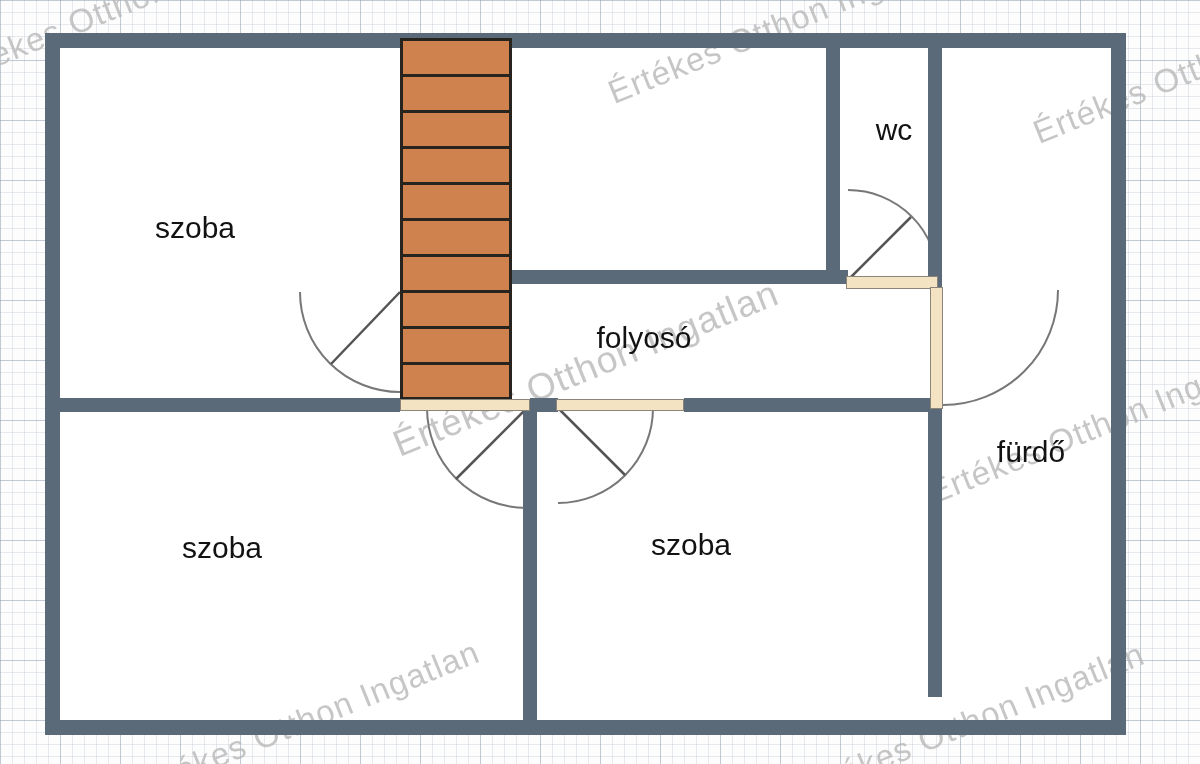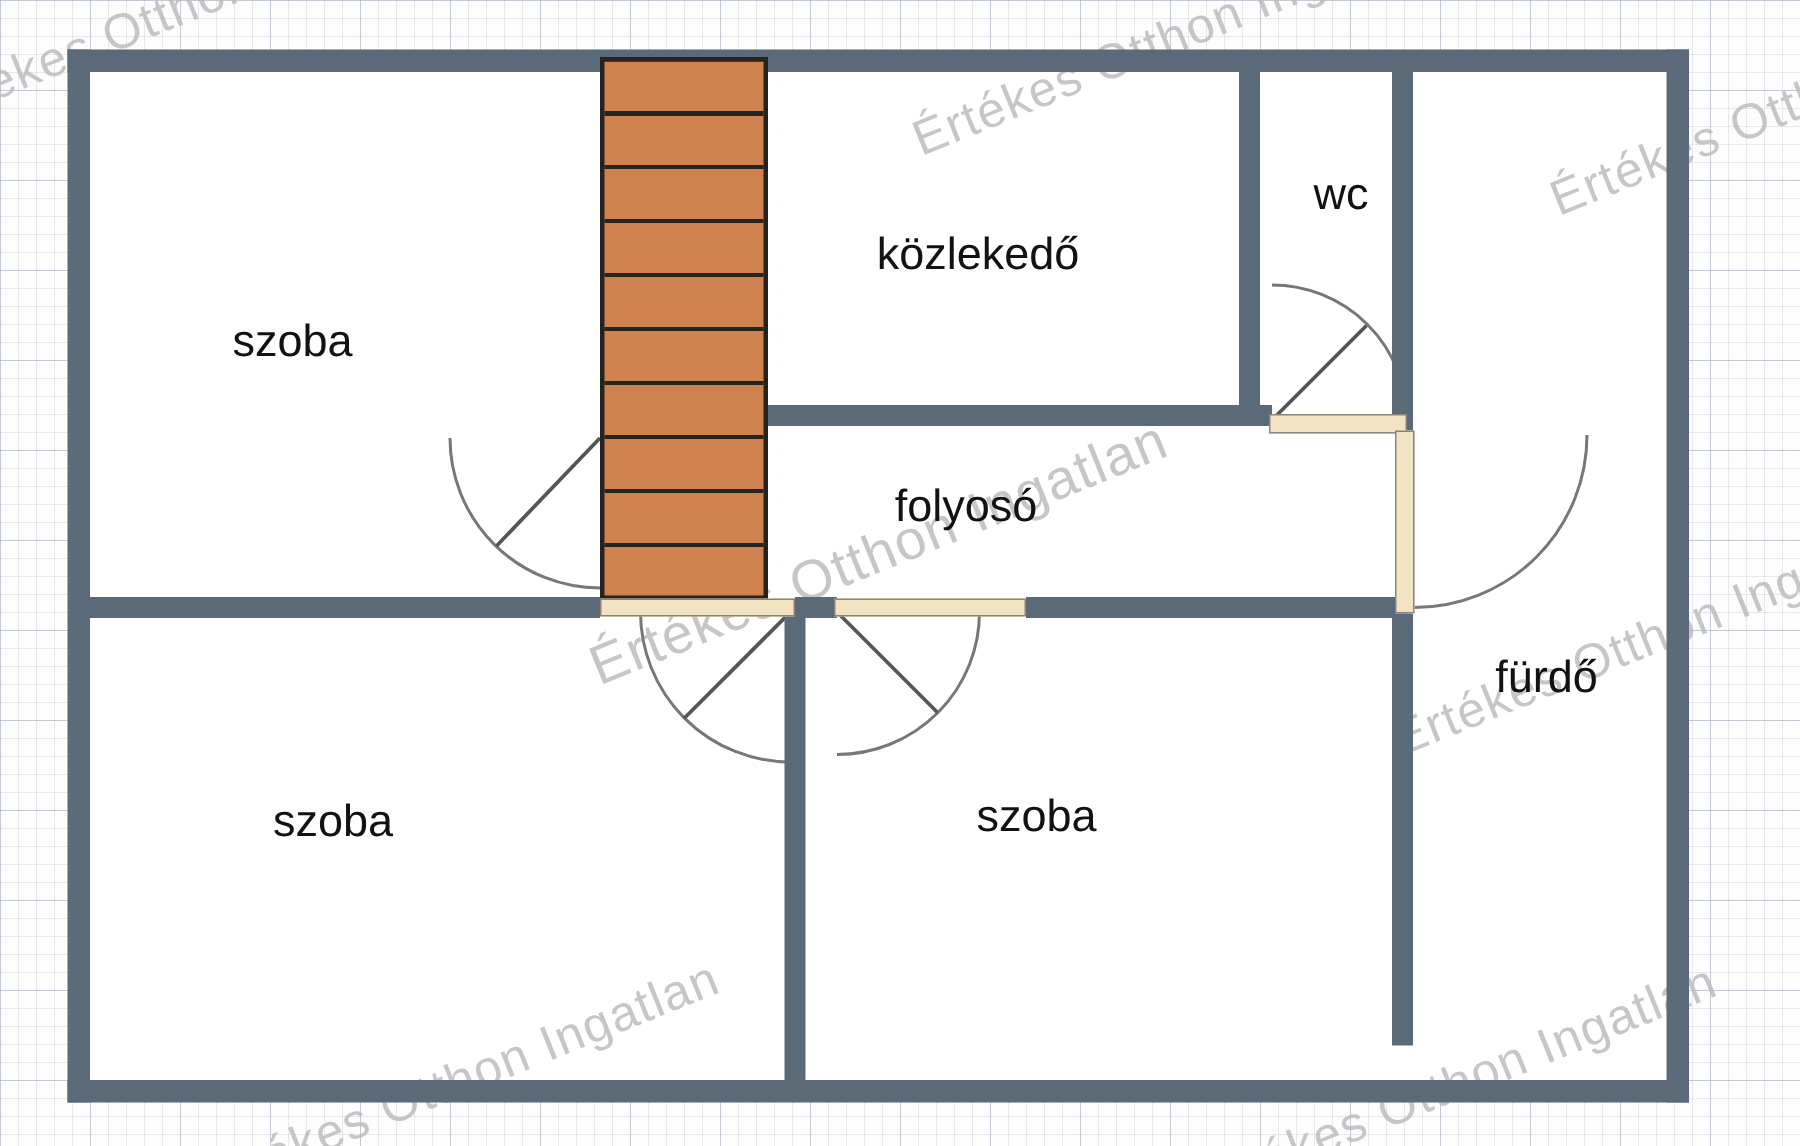--- a/index.html
+++ b/index.html
@@ -92,20 +92,19 @@
   <div class="wall" style="left:928px;top:409px;width:14px;height:288px;"></div>
 
   <div class="stairs"></div>
 
   <div class="threshold" style="left:400px;top:399px;width:130px;height:12px;"></div>
   <div class="threshold" style="left:556px;top:399px;width:128px;height:12px;"></div>
   <div class="threshold" style="left:846px;top:276px;width:92px;height:13px;"></div>
   <div class="threshold" style="left:930px;top:287px;width:13px;height:122px;"></div>
 
   <div class="room-label" style="left:195px;top:228px;">szoba</div>
-  <div class="room-label" style="left:652px;top:170px;">közlekedő</div>
   <div class="room-label" style="left:894px;top:130px;">wc</div>
   <div class="room-label" style="left:644px;top:338px;">folyosó</div>
   <div class="room-label" style="left:1031px;top:452px;">fürdő</div>
   <div class="room-label" style="left:222px;top:548px;">szoba</div>
   <div class="room-label" style="left:691px;top:545px;">szoba</div>
 
 </div>
 
 </body></html>

